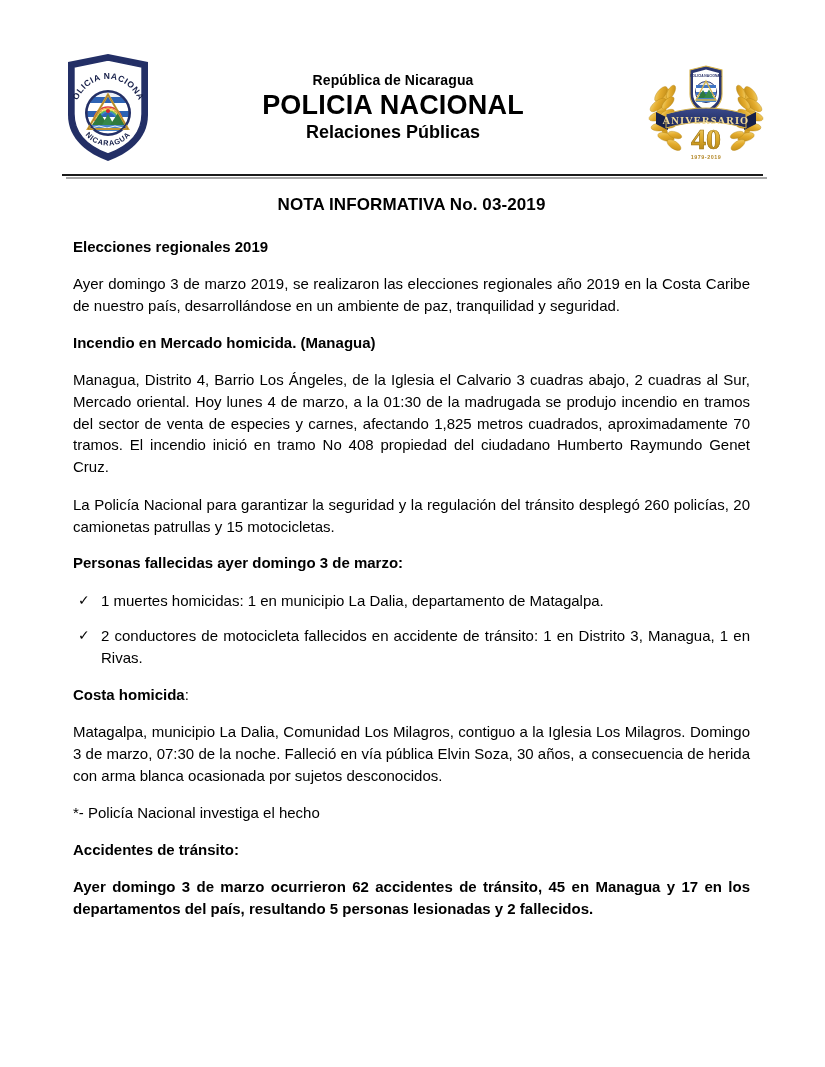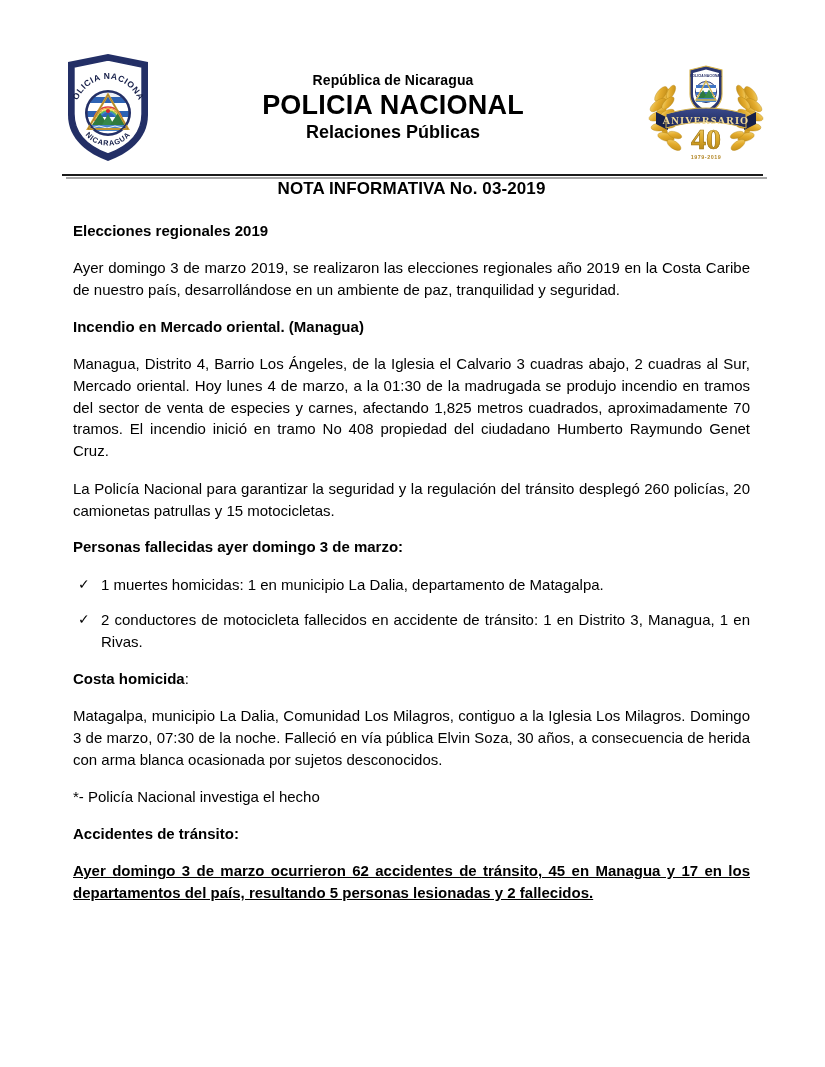--- a/index.html
+++ b/index.html
@@ -85,21 +85,21 @@
   }
   .rule .rule-light {
     position: absolute;
     left: 4px; right: -4px; top: 3px;
     height: 2px;
     background: #a6a6a6;
   }
 
   
   .content {
-    margin: 0 75px 0 73px;
+    margin: 16px 75px 0 73px;
   }
 
   .doc-title {
     text-align: center;
     font-size: 17px;
     font-weight: bold;
     letter-spacing: 0.1px;
     margin-bottom: 22px;
   }
 
@@ -113,21 +113,20 @@
 
   p.body-par {
     font-size: 15px;
     line-height: 1.45;
     text-align: justify;
     margin: 0 0 16px 0;
     hyphens: none;
   }
   p.body-par.bold {
     font-weight: bold;
-    text-decoration: underline;
   }
   p.body-par:last-child { margin-bottom: 0; }
 
   ul.check-list {
     list-style: none;
     margin: 0 0 16px 0;
     padding: 0;
   }
   ul.check-list li {
     position: relative;
@@ -315,21 +314,21 @@
     <div class="rule-light"></div>
   </div>
 
   <div class="content">
 
     <div class="doc-title">NOTA INFORMATIVA No. 03-2019</div>
 
     <div class="h-sec">Elecciones regionales 2019</div>
     <p class="body-par">Ayer domingo 3 de marzo 2019, se realizaron las elecciones regionales año 2019 en la Costa Caribe de nuestro país, desarrollándose en un ambiente de paz, tranquilidad y seguridad.</p>
 
-    <div class="h-sec">Incendio en Mercado oriental. (Managua)</div>
+    <div class="h-sec">Incendio en Mercado homicida. (Managua)</div>
     <p class="body-par">Managua, Distrito 4, Barrio Los Ángeles, de la Iglesia el Calvario 3 cuadras abajo, 2 cuadras al Sur, Mercado oriental.  Hoy lunes 4 de marzo, a la 01:30 de la madrugada se produjo incendio en tramos del sector de venta de especies y carnes, afectando 1,825 metros cuadrados, aproximadamente 70 tramos.  El incendio inició en tramo No 408 propiedad del ciudadano Humberto Raymundo Genet Cruz.</p>
     <p class="body-par">La Policía Nacional para garantizar la seguridad y la regulación del tránsito desplegó 260 policías, 20 camionetas patrullas y 15 motocicletas.</p>
 
     <div class="h-sec">Personas fallecidas ayer domingo 3 de marzo:</div>
     <ul class="check-list">
       <li>
         <span class="tick">✓</span>
         <span>1 muertes homicidas: 1 en municipio La Dalia, departamento de Matagalpa.</span>
       </li>
       <li>

